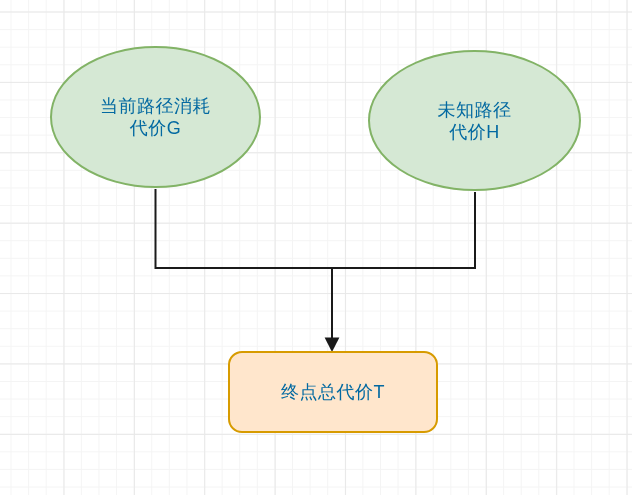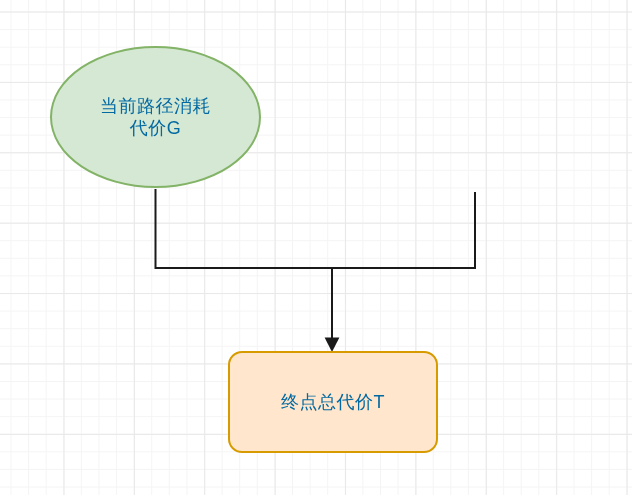--- a/index.html
+++ b/index.html
@@ -59,21 +59,21 @@
   .node-unknown {
     left: 368px;
     top: 50px;
     width: 213px;
     height: 141px;
   }
   .node-total {
     left: 228px;
     top: 351px;
     width: 210px;
-    height: 102px;
+    height: 82px;
     border-radius: 14px;
     background: #ffe6cc;
     border: 2px solid #d79b00;
   }
 </style>
 </head>
 <body>
 
 <div class="canvas">
 
@@ -81,18 +81,22 @@
     <path d="M155.5 189 L155.5 268 L475 268 L475 192" fill="none" stroke="#1a1a1a" stroke-width="2"></path>
     <path d="M332 268 L332 340" fill="none" stroke="#1a1a1a" stroke-width="2"></path>
     <polygon points="332,352 324.6,337.5 339.4,337.5" fill="#1a1a1a"></polygon>
   </svg>
 
   <div class="node ellipse node-current">
     <span class="node-label">当前路径消耗
 代价G</span>
   </div>
 
+  <div class="node ellipse node-unknown">
+    <span class="node-label">未知路径
+代价H</span>
+  </div>
 
   <div class="node node-total">
     <span class="node-label">终点总代价T</span>
   </div>
 
 </div>
 
 </body></html>

